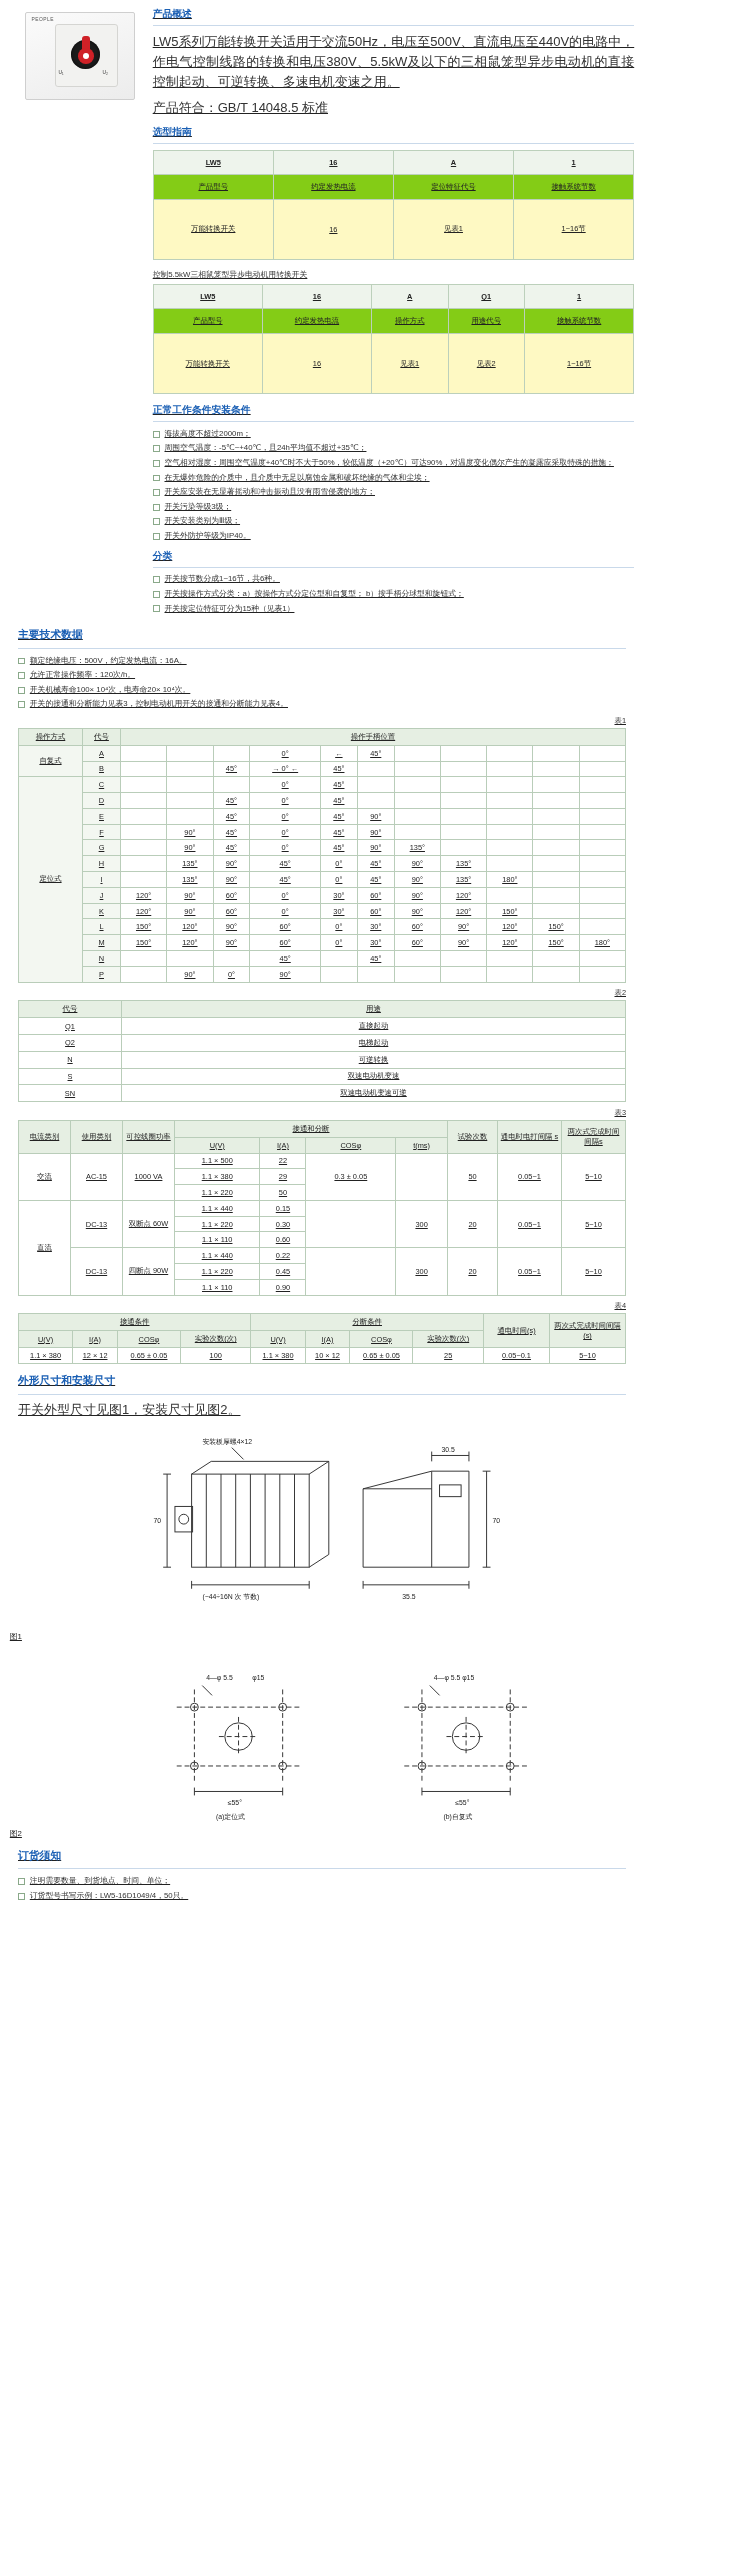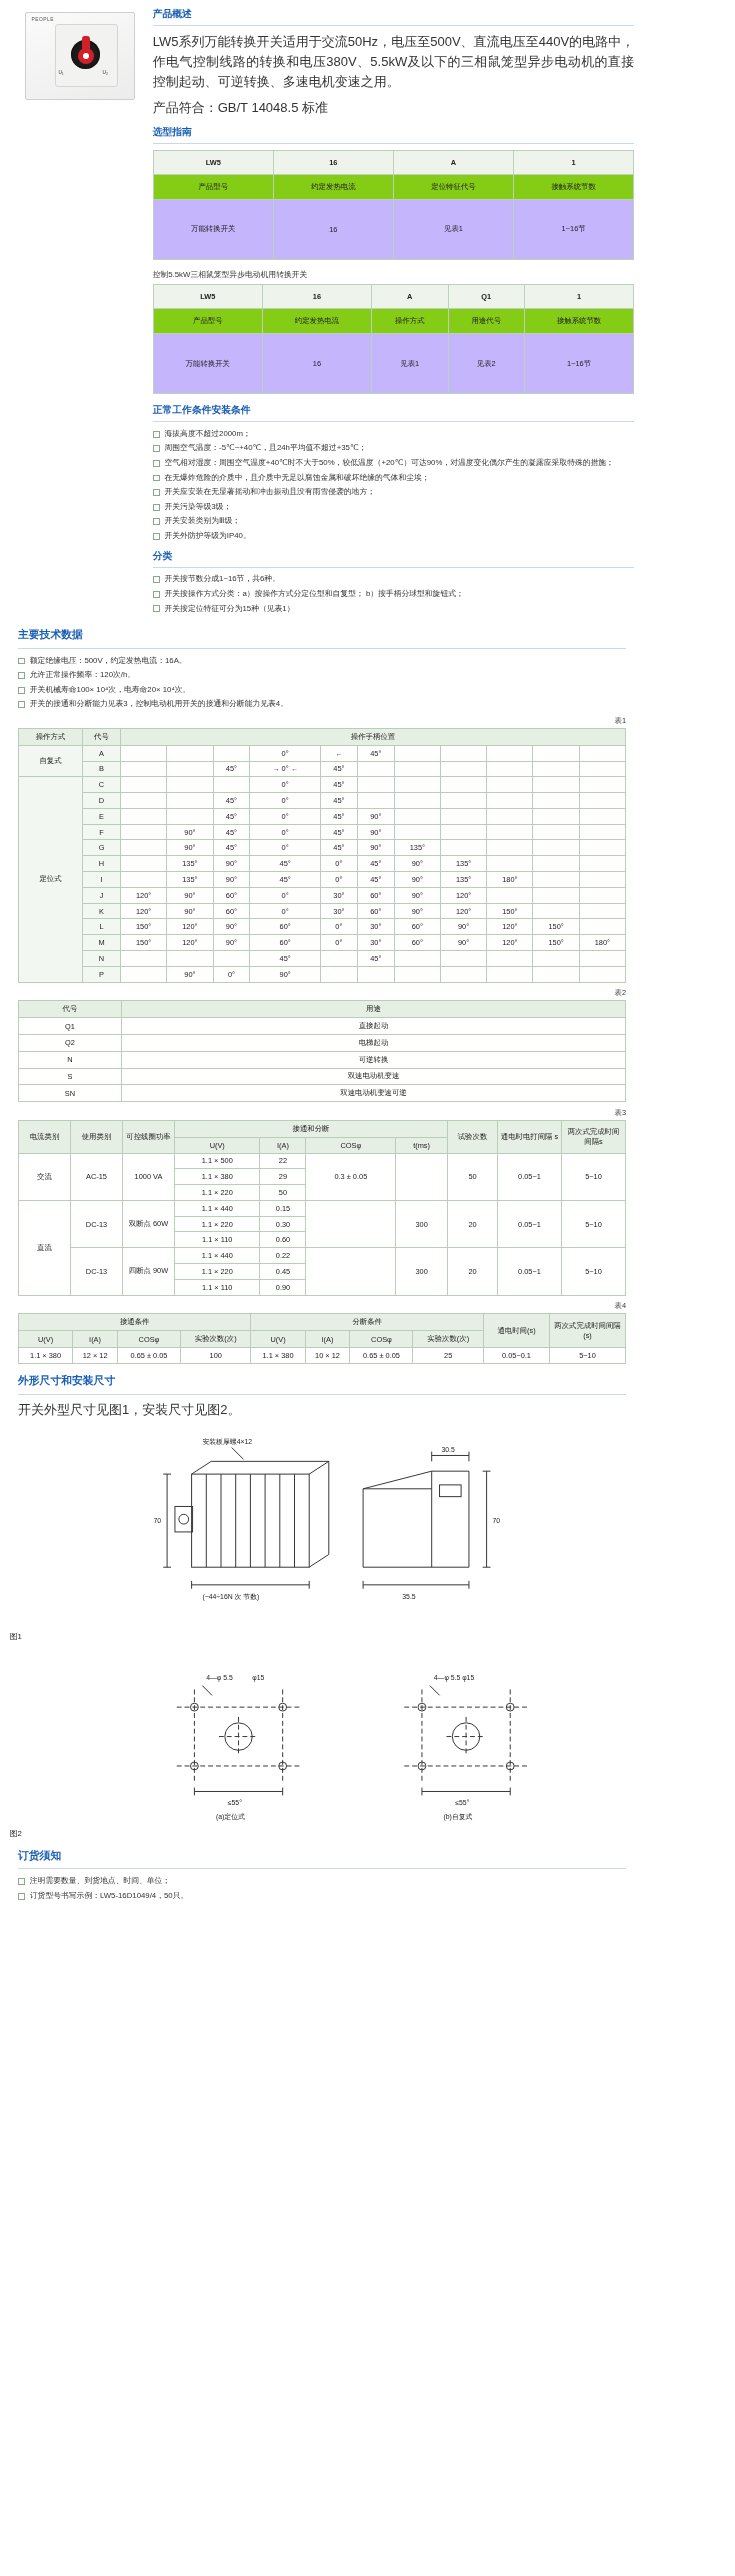--- a/index.html
+++ b/index.html
@@ -4,21 +4,21 @@
 <style>
   html,body{margin:0;padding:0;}
   body{
     width:735px;
     background:#ffffff;
     font-family:"Liberation Sans","DejaVu Sans",sans-serif;
     font-size:7.8px;
     color:#222;
     -webkit-font-smoothing:antialiased;
   }
-  .page{position:relative;width:644px;}
+  .page{position:relative;width:644px;text-decoration:underline;}
   
   .h-blue{
     color:#1a5fb4;
     font-size:9.8px;
     font-weight:bold;
     margin:0 0 3.9px 0;
   }
   .h-blue-big{
     color:#1a5fb4;
     font-size:10.8px;
@@ -95,21 +95,21 @@
   .tbl td.white{background:#ffffff;}
   .tbl-cap{text-align:right;font-size:7.4px;color:#333;margin:5.9px 0 2px 0;}
   
   .sel-wrap{margin:3.9px 0 9.8px 0;}
   .sel{width:100%;}
   .sel th,.sel td{
     border:1px solid #bcd0bb;padding:7px 2px;text-align:center;font-size:7.4px;
   }
   .sel tr.code td{background:#eef4ec;font-weight:bold;}
   .sel tr.hdr td{background:#84cc16;}
-  .sel tr.val td{background:#c4b5fd;height:45px;}
+  .sel tr.val td{background:#fef9c3;height:45px;}
   .subtitle{font-size:7.8px;margin:9.8px 0 3.9px 0;color:#333;}
   
   ul.chk{list-style:none;margin:0 0 3.9px 0;padding:0;}
   ul.chk li{
     position:relative;padding-left:11.8px;margin:0 0 2.9px 0;line-height:1.5;font-size:7.8px;color:#333;
   }
   ul.chk li:before{
     content:"";position:absolute;left:0;top:2.9px;width:4.9px;height:4.9px;
     border:1px solid #8aa98a;background:#fff;
   }

